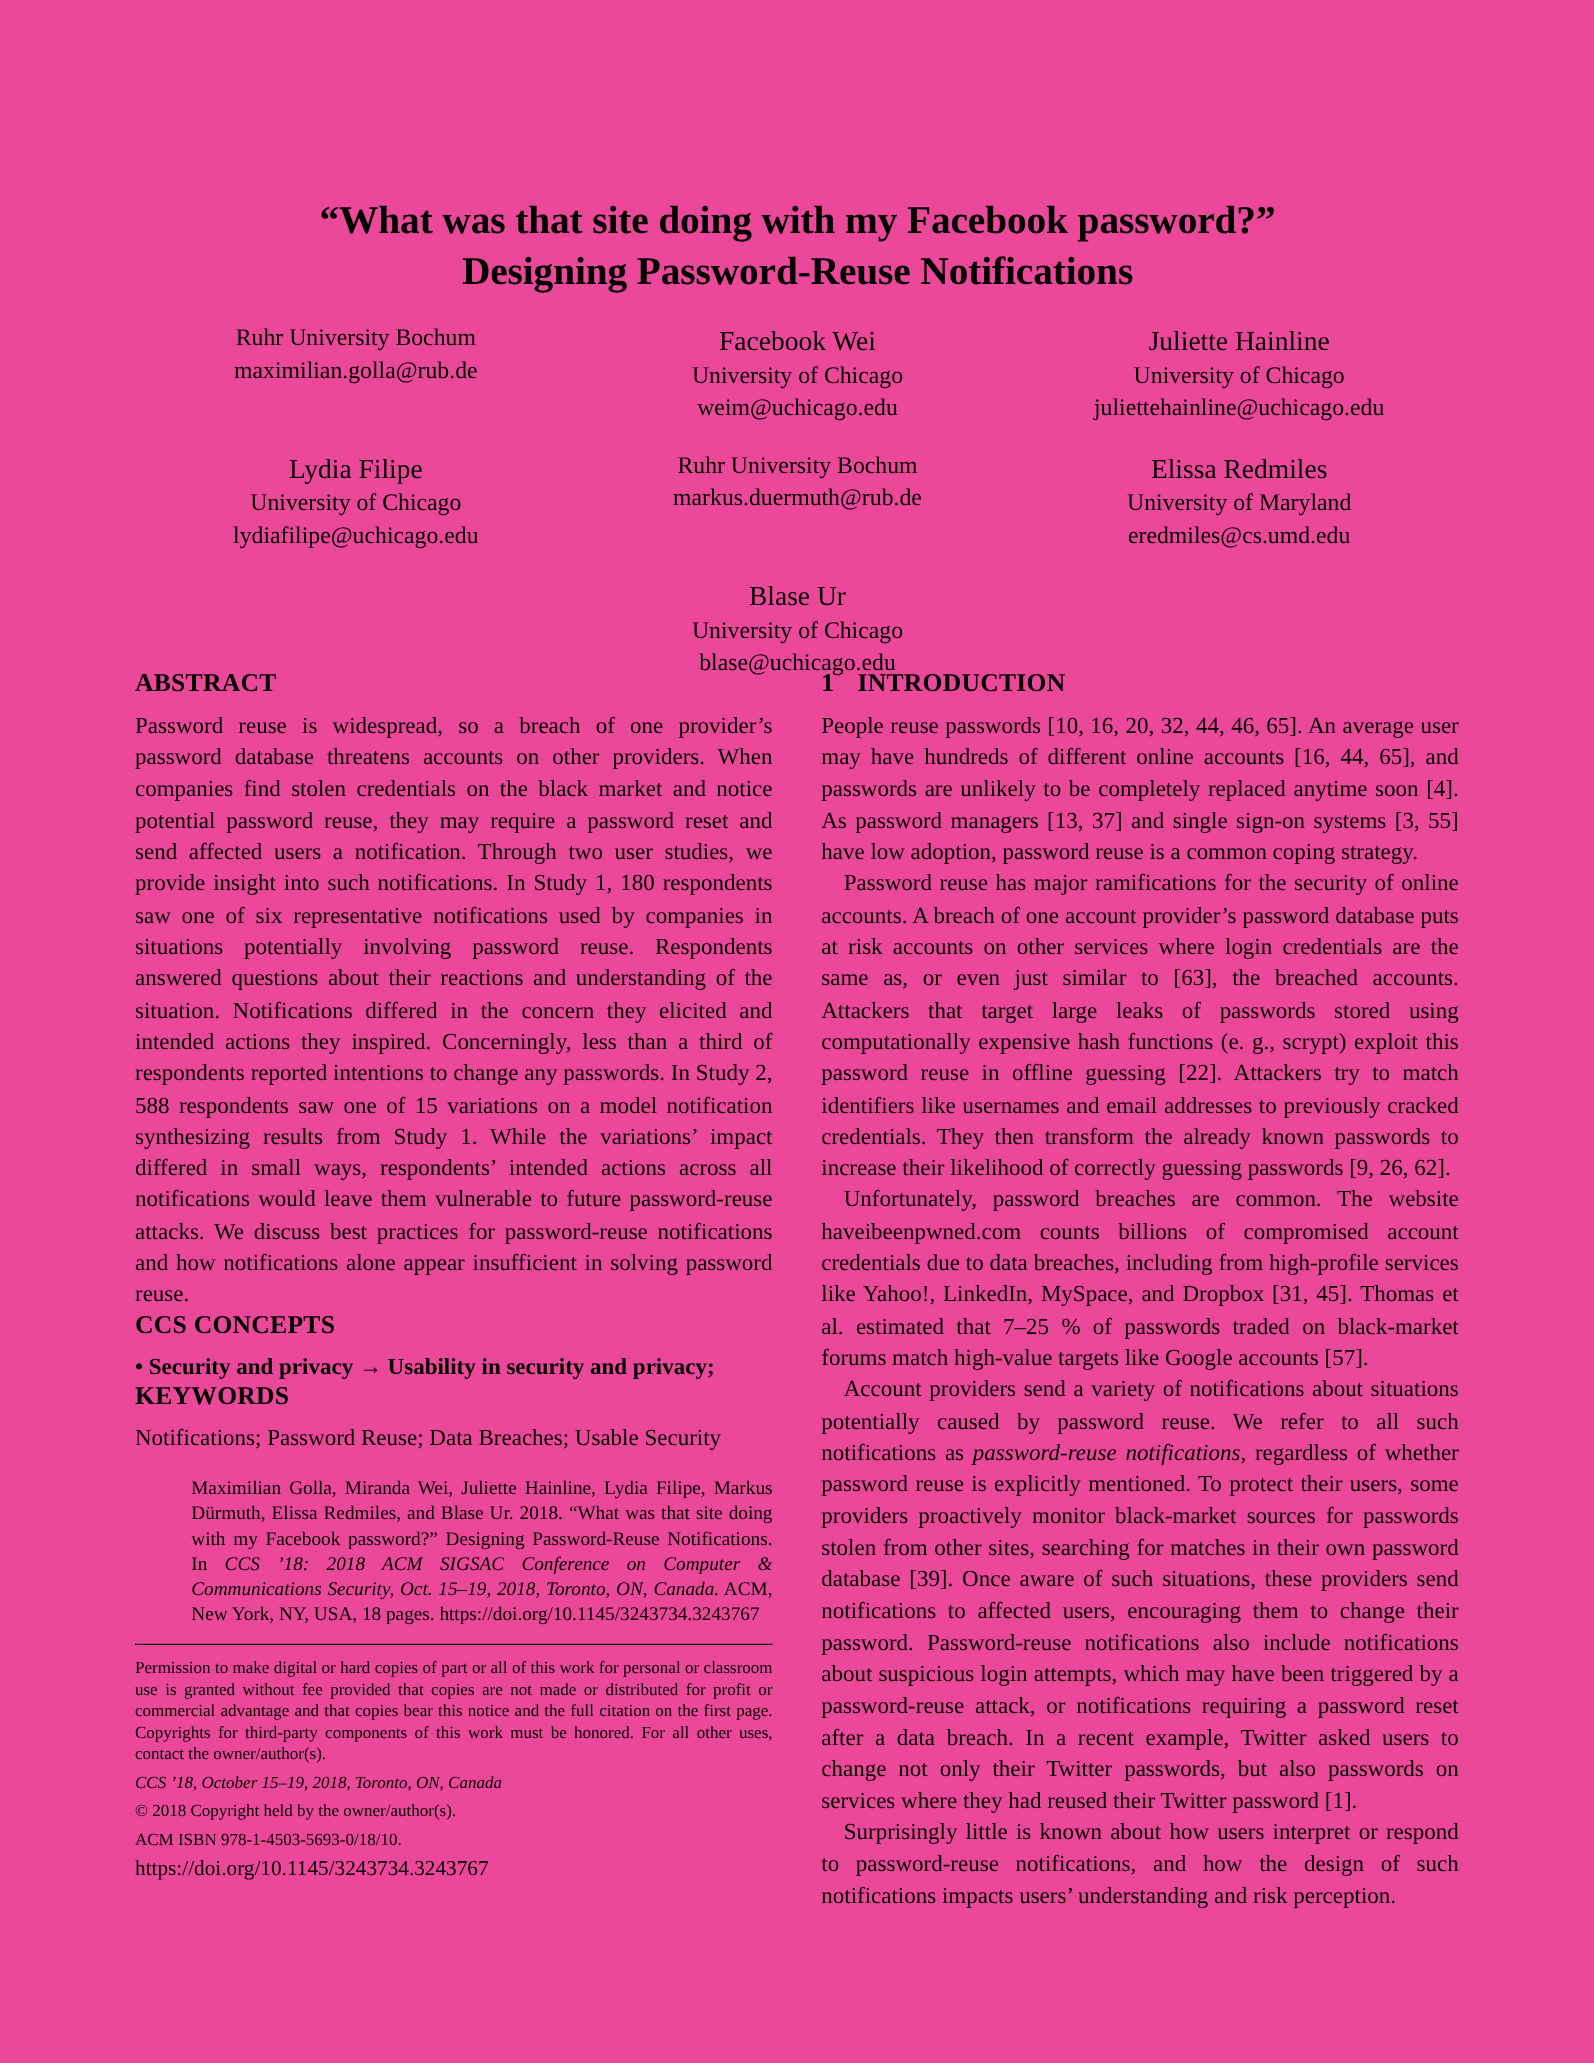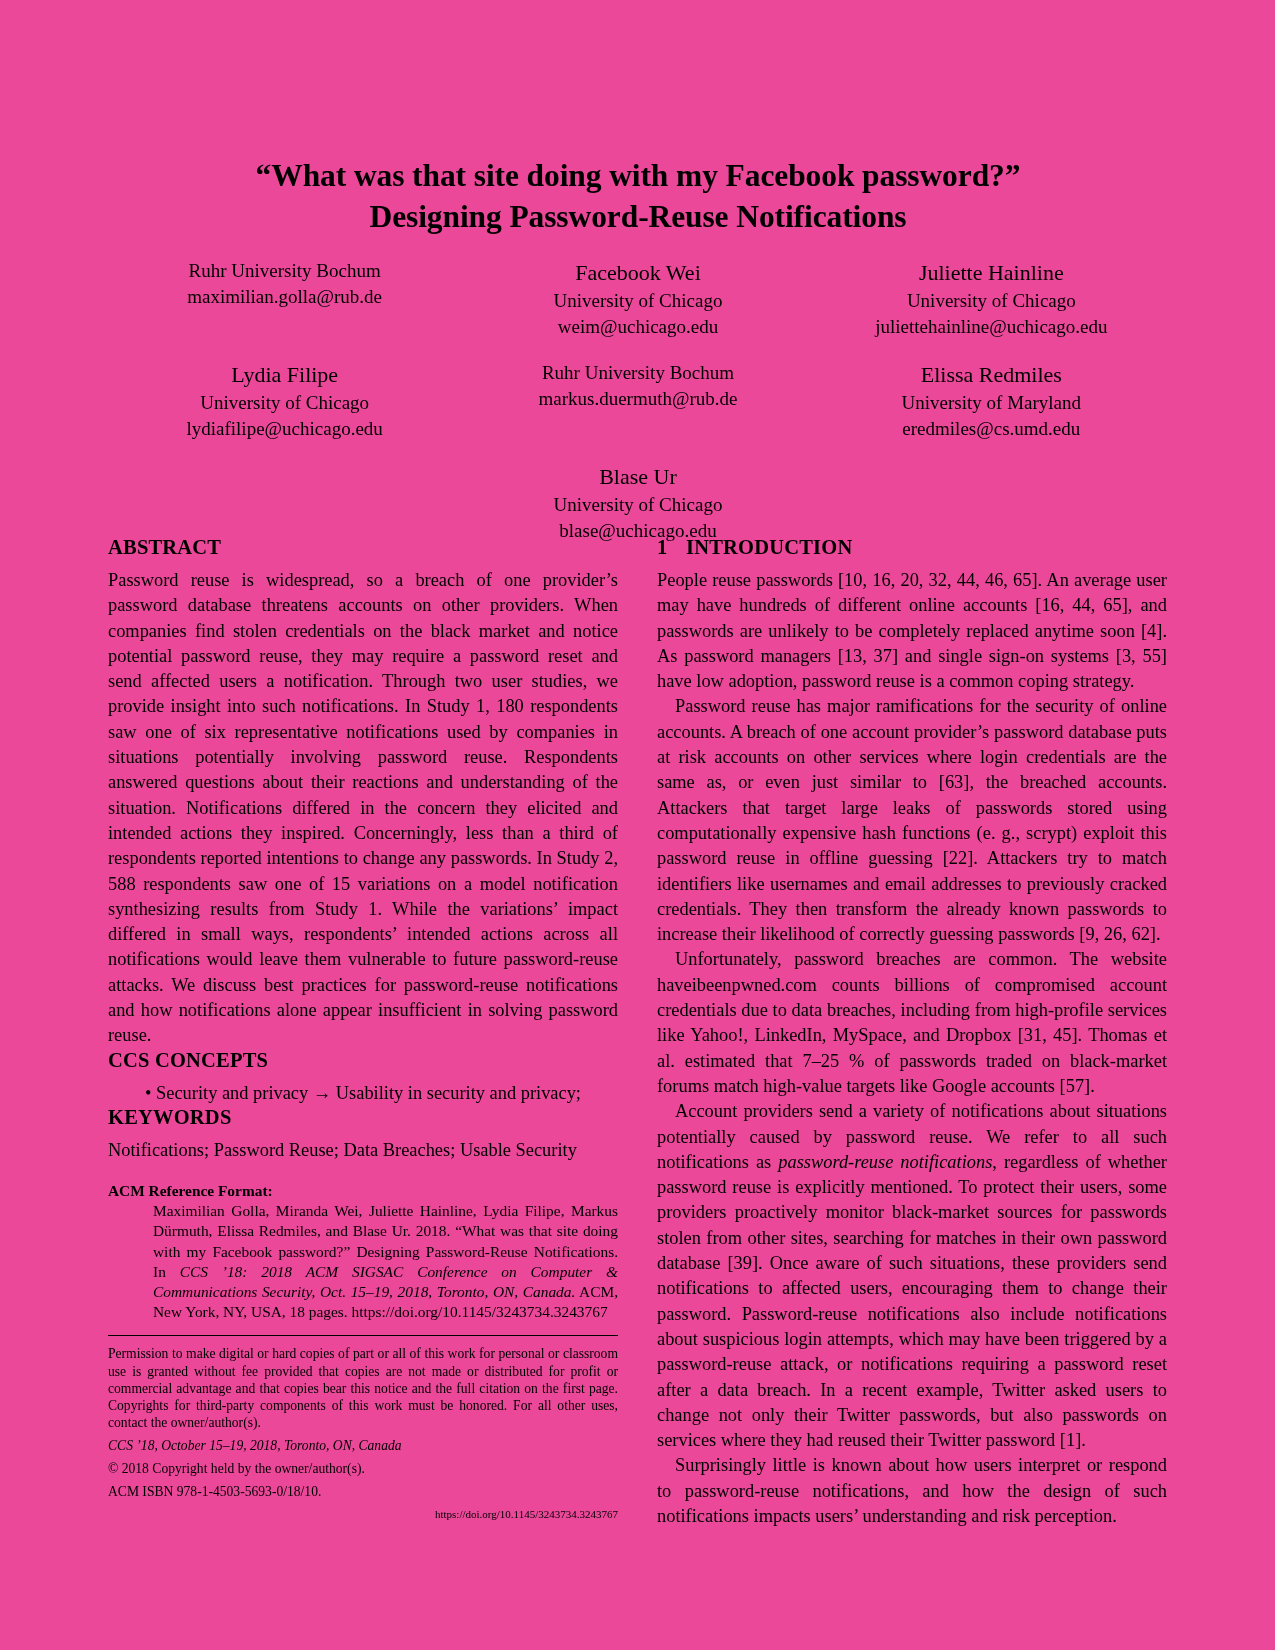--- a/index.html
+++ b/index.html
@@ -107,22 +107,21 @@
     text-align: justify;
     text-justify: inter-word;
     hyphens: none;
   }
   p.body.indent {
     text-indent: 18px;
   }
   .ccs-line {
     font-size: 18.4px;
     line-height: 25.3px;
-    font-weight: normal;
-    text-align: center;
+    font-weight: bold;
   }
   .kw-line {
     font-size: 18.4px;
     line-height: 25.3px;
   }
   
   .acm-ref {
     margin-top: 18px;
   }
   .acm-ref-title {
@@ -156,24 +155,23 @@
     line-height: 19px;
     font-style: italic;
     margin-top: 5px;
   }
   .copy-line {
     font-size: 13.6px;
     line-height: 19px;
     margin-top: 4px;
   }
   .doi-line {
-    font-size: 11px;
+    font-size: 17px;
     line-height: 19px;
     margin-top: 4px;
-    text-align: right;
   }
   .em-it { font-style: italic; }
 </style>
 </head>
 <body>
 
 <div class="page">
 
   <div class="title-block">
     <div class="paper-title-line">“What was that site doing with my Facebook password?”</div>
@@ -233,21 +231,20 @@
       <h2 class="sec">ABSTRACT</h2>
       <p class="body">Password reuse is widespread, so a breach of one provider’s password database threatens accounts on other providers. When companies find stolen credentials on the black market and notice potential password reuse, they may require a password reset and send affected users a notification. Through two user studies, we provide insight into such notifications. In Study 1, 180 respondents saw one of six representative notifications used by companies in situations potentially involving password reuse. Respondents answered questions about their reactions and understanding of the situation. Notifications differed in the concern they elicited and intended actions they inspired. Concerningly, less than a third of respondents reported intentions to change any passwords. In Study 2, 588 respondents saw one of 15 variations on a model notification synthesizing results from Study 1. While the variations’ impact differed in small ways, respondents’ intended actions across all notifications would leave them vulnerable to future password-reuse attacks. We discuss best practices for password-reuse notifications and how notifications alone appear insufficient in solving password reuse.</p>
 
       <h2 class="sec gap-top">CCS CONCEPTS</h2>
       <div class="ccs-line">• Security and privacy → Usability in security and privacy;</div>
 
       <h2 class="sec gap-top">KEYWORDS</h2>
       <div class="kw-line">Notifications; Password Reuse; Data Breaches; Usable Security</div>
 
       <div class="acm-ref">
-        <div class="acm-ref-title">ACM Reference Format:</div>
         <div class="acm-ref-body"><span>Maximilian Golla, Miranda Wei, Juliette Hainline, Lydia Filipe, Markus Dürmuth, Elissa Redmiles, and Blase Ur. 2018. “What was that site doing with my Facebook password?” Designing Password-Reuse Notifications. In </span><i>CCS ’18: 2018 ACM SIGSAC Conference on Computer &amp; Communications Security, Oct. 15–19, 2018, Toronto, ON, Canada.</i><span> ACM, New York, NY, USA, 18 pages. https://doi.org/10.1145/3243734.3243767</span></div>
       </div>
 
       <hr class="rule">
 
       <div class="perm">Permission to make digital or hard copies of part or all of this work for personal or classroom use is granted without fee provided that copies are not made or distributed for profit or commercial advantage and that copies bear this notice and the full citation on the first page. Copyrights for third-party components of this work must be honored. For all other uses, contact the owner/author(s).</div>
       <div class="conf-line">CCS ’18, October 15–19, 2018, Toronto, ON, Canada</div>
       <div class="copy-line">© 2018 Copyright held by the owner/author(s).</div>
       <div class="copy-line">ACM ISBN 978-1-4503-5693-0/18/10.</div>
       <div class="doi-line">https://doi.org/10.1145/3243734.3243767</div>

